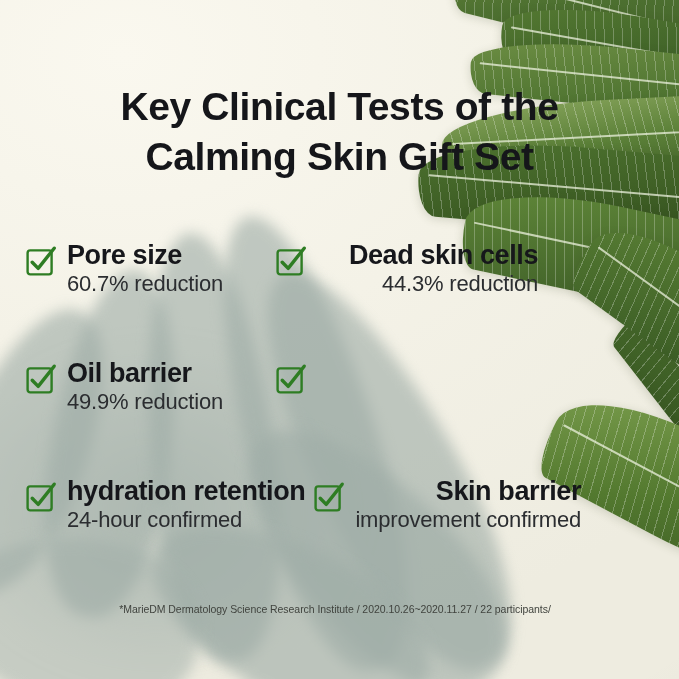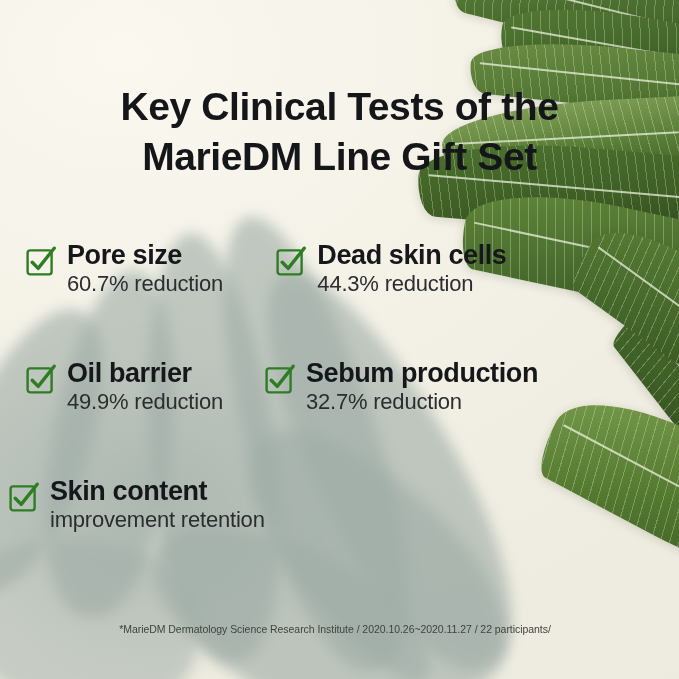--- a/index.html
+++ b/index.html
@@ -149,21 +149,21 @@
   .row {
     display: flex;
     height: 118px;
   }
   .cell {
     display: flex;
     align-items: flex-start;
     box-sizing: border-box;
   }
   .cell.left  { width: 335px; padding-left: 26px; }
-  .cell.right { width: 344px; padding-left: 9px; }
+  .cell.right { width: 344px; padding-left: 9px; text-align: right; }
 
   .check-icon {
     width: 29px;
     height: 29px;
     flex: 0 0 29px;
     margin-top: 7px;
     position: relative;
   }
   .check-icon svg { display: block; overflow: visible; }
 
@@ -182,21 +182,21 @@
     font-size: 22px;
     font-weight: 400;
     line-height: 26px;
     letter-spacing: -0.2px;
     white-space: nowrap;
   }
 
   .footnote {
     position: absolute;
     left: 0;
-    top: 620px;
+    top: 600px;
     width: 670px;
     text-align: center;
     color: #41443f;
     font-size: 10.5px;
     line-height: 18px;
     letter-spacing: -0.05px;
   }
   .footnote span { display: block; }
 </style>
 </head>
@@ -257,21 +257,21 @@
         <div class="midrib"></div>
       </div>
   </div>
 
   <div class="bg-layer vignette"></div>
 
   <div class="content">
 
     <div class="headline">
       <span class="hl-line">Key Clinical Tests of the</span>
-      <span class="hl-line">MarieDM Line Gift Set</span>
+      <span class="hl-line">Calming Skin Gift Set</span>
     </div>
 
     <div class="checklist">
 
       <div class="row">
         <div class="cell left">
           <span class="check-icon">
             <svg width="29" height="29" viewBox="0 0 29 29" aria-hidden="true">
               <rect x="1.6" y="3.4" width="24" height="24" rx="2.6" fill="none" stroke="#2e7d23" stroke-width="2.4"></rect>
               <path d="M6.2 15.2 L12.2 21.4 L28.2 1.2" fill="none" stroke="#2e7d23" stroke-width="3.4" stroke-linecap="round" stroke-linejoin="round"></path>
@@ -309,38 +309,46 @@
             <span class="item-sub">49.9% reduction</span>
           </span>
         </div>
         <div class="cell right">
           <span class="check-icon">
             <svg width="29" height="29" viewBox="0 0 29 29" aria-hidden="true">
               <rect x="1.6" y="3.4" width="24" height="24" rx="2.6" fill="none" stroke="#2e7d23" stroke-width="2.4"></rect>
               <path d="M6.2 15.2 L12.2 21.4 L28.2 1.2" fill="none" stroke="#2e7d23" stroke-width="3.4" stroke-linecap="round" stroke-linejoin="round"></path>
             </svg>
           </span>
-          <span class="item-text">
-            <span class="item-title">Sebum production</span>
-            <span class="item-sub">32.7% reduction</span>
-          </span>
         </div>
       </div>
 
       <div class="row">
+        <div class="cell left">
+          <span class="check-icon">
+            <svg width="29" height="29" viewBox="0 0 29 29" aria-hidden="true">
+              <rect x="1.6" y="3.4" width="24" height="24" rx="2.6" fill="none" stroke="#2e7d23" stroke-width="2.4"></rect>
+              <path d="M6.2 15.2 L12.2 21.4 L28.2 1.2" fill="none" stroke="#2e7d23" stroke-width="3.4" stroke-linecap="round" stroke-linejoin="round"></path>
+            </svg>
+          </span>
+          <span class="item-text">
+            <span class="item-title">hydration retention</span>
+            <span class="item-sub">24-hour confirmed</span>
+          </span>
+        </div>
         <div class="cell right">
           <span class="check-icon">
             <svg width="29" height="29" viewBox="0 0 29 29" aria-hidden="true">
               <rect x="1.6" y="3.4" width="24" height="24" rx="2.6" fill="none" stroke="#2e7d23" stroke-width="2.4"></rect>
               <path d="M6.2 15.2 L12.2 21.4 L28.2 1.2" fill="none" stroke="#2e7d23" stroke-width="3.4" stroke-linecap="round" stroke-linejoin="round"></path>
             </svg>
           </span>
           <span class="item-text">
-            <span class="item-title">Skin content</span>
-            <span class="item-sub">improvement retention</span>
+            <span class="item-title">Skin barrier</span>
+            <span class="item-sub">improvement confirmed</span>
           </span>
         </div>
       </div>
 
     </div>
 
     <div class="footnote">
       <span>*MarieDM Dermatology Science Research Institute / 2020.10.26~2020.11.27 / 22 participants/</span>
     </div>
 

